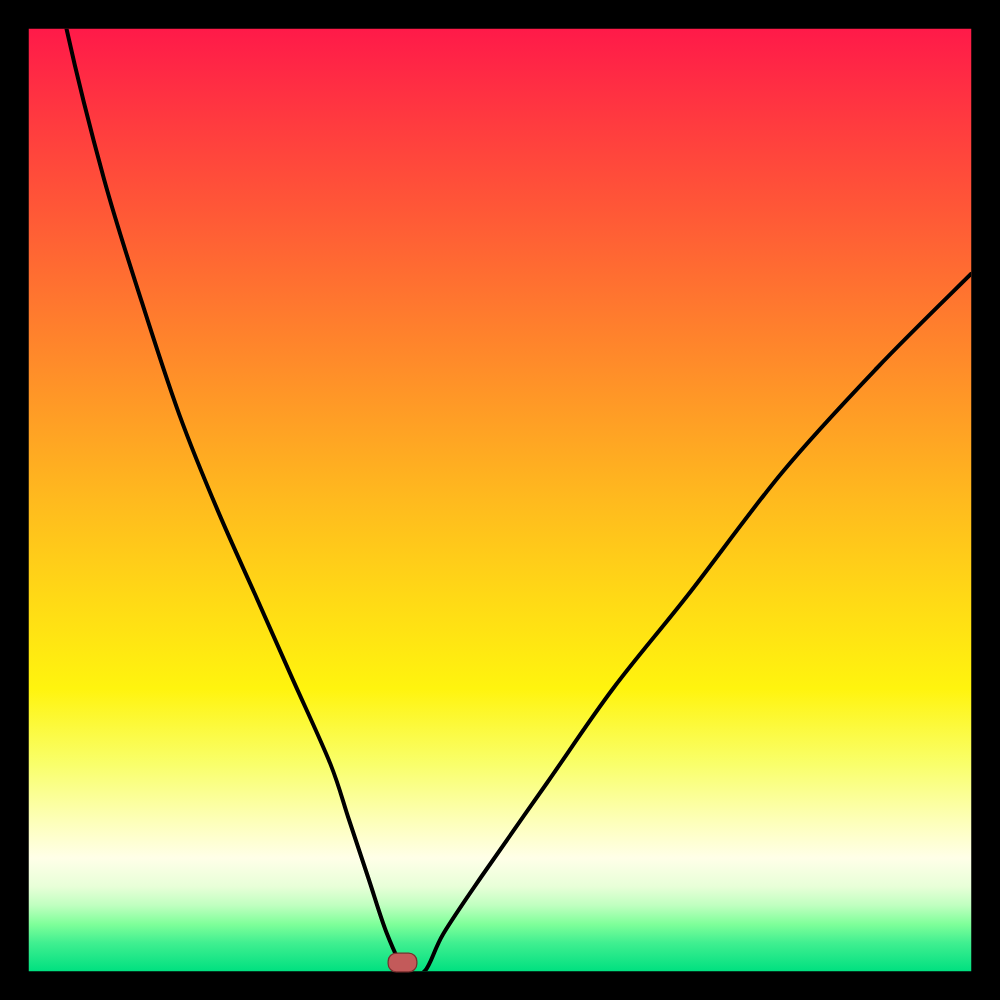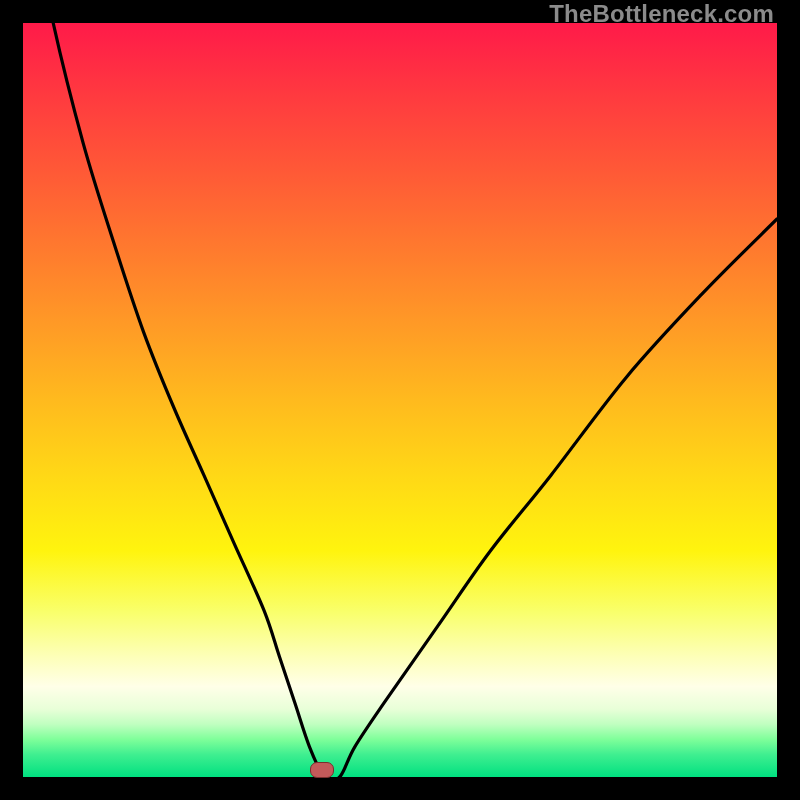--- a/index.html
+++ b/index.html
@@ -75,14 +75,13 @@
 <div class="frame">
   <div class="plot">
 
     <svg class="curve" viewBox="0 0 754 754" preserveAspectRatio="none">
       <path id="curvePath" fill="none" stroke-width="3.2" stroke-linecap="round" stroke="#000000" d="M 0.0 -150.8 C 5.0 -125.7, 20.1 -45.2, 30.2 0.0 C 40.2 45.2, 50.3 84.2, 60.3 120.6 C 70.4 157.1, 80.4 187.2, 90.5 218.7 C 100.5 250.1, 110.6 281.5, 120.6 309.1 C 130.7 336.8, 140.7 360.7, 150.8 384.5 C 160.9 408.4, 170.9 429.8, 181.0 452.4 C 191.0 475.0, 201.1 497.6, 211.1 520.3 C 221.2 542.9, 233.7 569.3, 241.3 588.1 C 248.8 607.0, 251.3 618.3, 256.4 633.4 C 261.4 648.4, 266.4 663.5, 271.4 678.6 C 276.5 693.7, 281.5 711.3, 286.5 723.8 C 291.5 736.4, 296.6 749.0, 301.6 754.0 C 306.6 759.0, 311.7 759.0, 316.7 754.0 C 321.7 749.0, 324.2 736.4, 331.8 723.8 C 339.3 711.3, 348.1 698.7, 361.9 678.6 C 375.7 658.5, 397.1 628.3, 414.7 603.2 C 432.3 578.1, 448.6 552.9, 467.5 527.8 C 486.3 502.7, 505.2 481.3, 527.8 452.4 C 550.4 423.5, 578.1 384.5, 603.2 354.4 C 628.3 324.2, 653.5 297.8, 678.6 271.4 C 703.7 245.0, 741.4 208.6, 754.0 196.0"></path>
     </svg>
 
     <div class="marker" id="marker" style="background: rgb(195, 90, 90); left: 286.83px; top: 739.46px; border-color: rgb(122, 46, 46);"></div>
   </div>
 
-  <div class="watermark">TheBottleneck.com</div>
 </div>
 
 </body></html>

